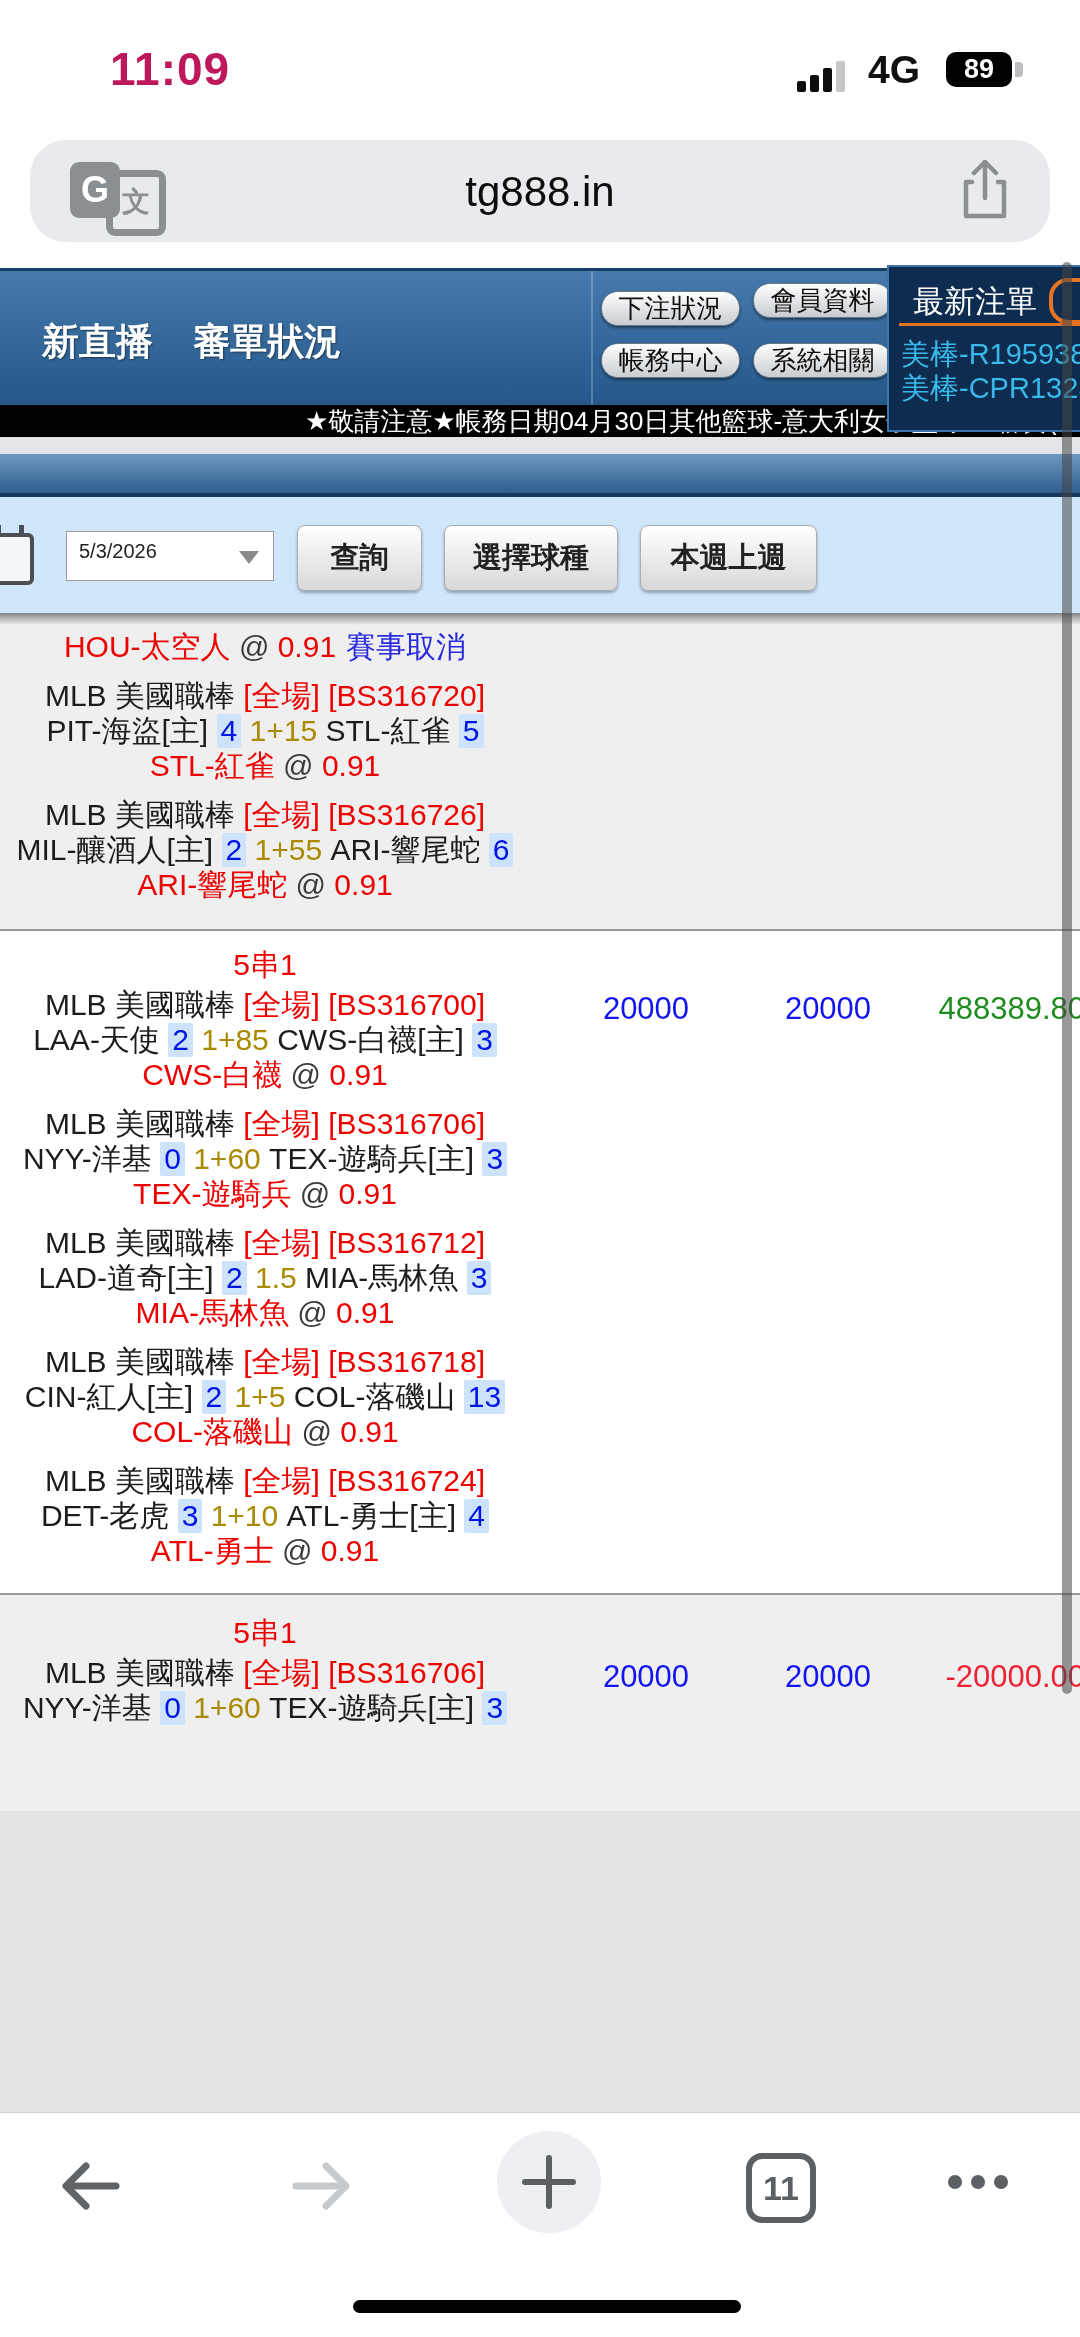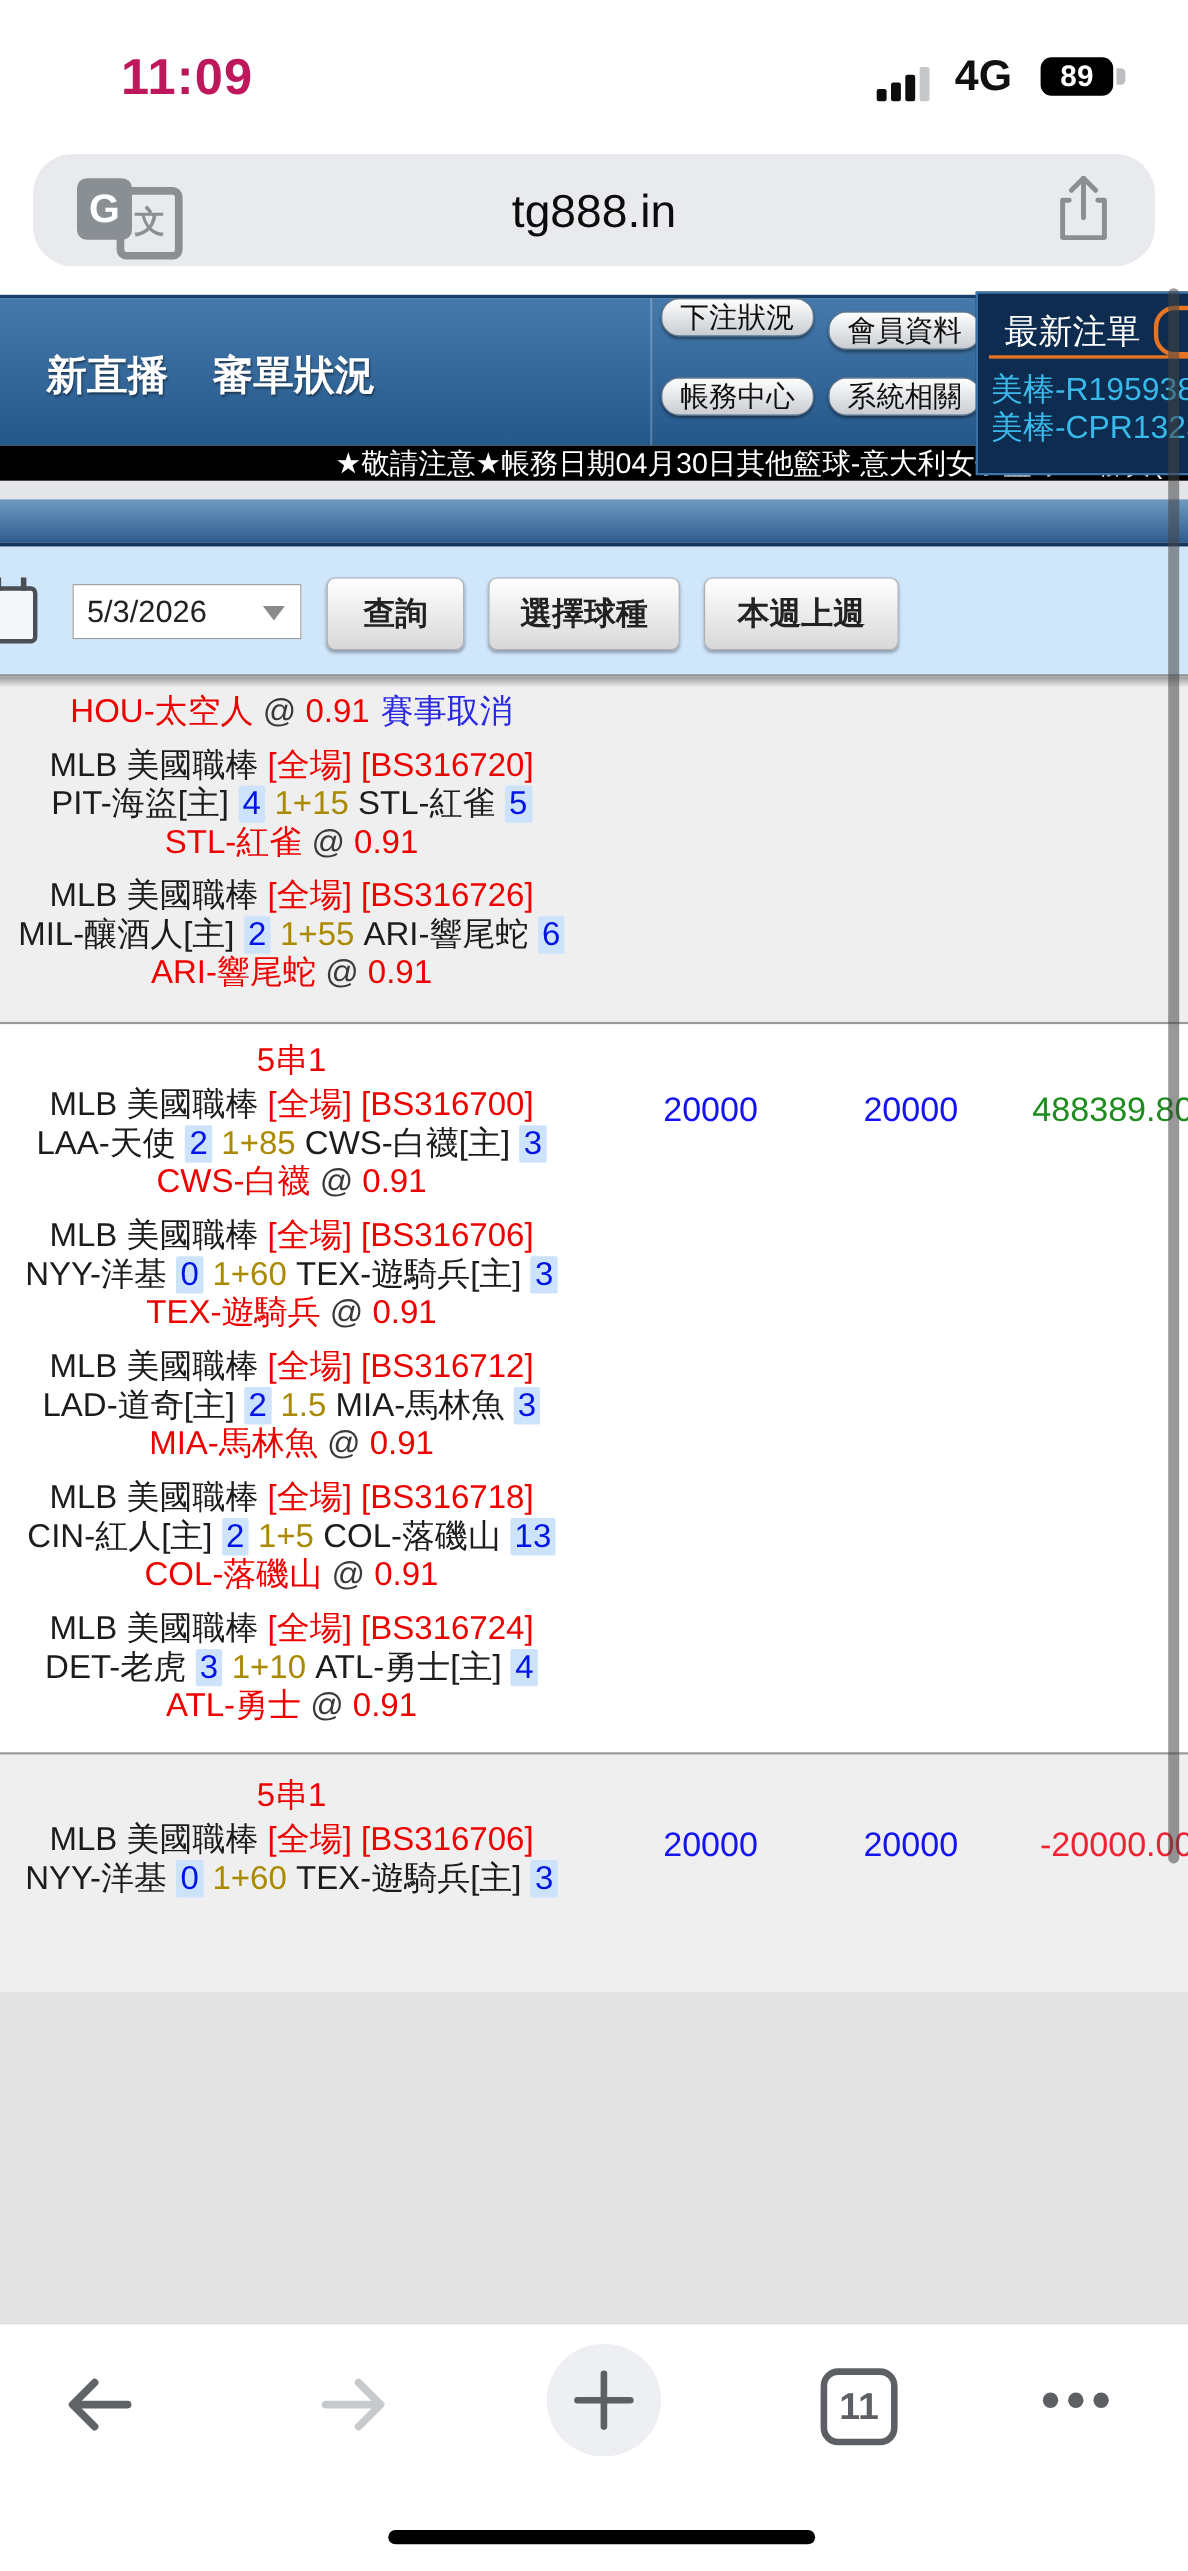--- a/index.html
+++ b/index.html
@@ -34,21 +34,21 @@
   
   #siteheader{position:absolute;left:0;top:268px;width:1080px;height:137px;
     background:linear-gradient(var(--header_blue_top,#477aac),var(--header_blue_bottom,#24588a));
     border-top:3px solid #173f68;box-sizing:border-box;}
   .hd-title{position:absolute;left:42px;top:46px;font-size:37px;font-weight:700;color:#fff;text-shadow:1px 1px 2px rgba(0,0,0,.45);}
   .hd-title span{margin-right:30px;}
   .hd-divider{position:absolute;left:591px;top:0;width:2px;height:134px;background:rgba(255,255,255,.22);}
   .pill-btn{position:absolute;width:137px;height:33px;border-radius:17px;border:1px solid #66788a;
     background:linear-gradient(#ffffff,#c8ccd1);box-shadow:0 2px 3px rgba(0,0,0,.45);
     font-size:26px;color:#0f0f0f;display:flex;align-items:center;justify-content:center;cursor:pointer;}
-  .pb1{left:601px;top:0;} .pb2{left:753px;top:12px;} .pb3{left:601px;top:72px;} .pb4{left:753px;top:72px;}
+  .pb1{left:601px;top:20px;} .pb2{left:753px;top:12px;} .pb3{left:601px;top:72px;} .pb4{left:753px;top:72px;}
 
   
   #latestpanel{position:absolute;left:887px;top:265px;width:201px;height:167px;background:var(--panel_navy,#0e2c4f);
     border:2px solid #3f74a8;box-sizing:border-box;z-index:30;}
   .lp-title{position:absolute;left:24px;top:14px;font-size:31px;color:#fff;}
   .lp-btn{position:absolute;left:160px;top:11px;width:54px;height:38px;border:4px solid var(--accent_orange,#e87422);border-radius:19px;background:transparent;}
   .lp-line{position:absolute;left:10px;top:56px;width:200px;height:3px;background:var(--accent_orange,#e87422);}
   .lp-entry{position:absolute;left:12px;font-size:29px;color:var(--link_cyan,#38b9ea);white-space:nowrap;cursor:pointer;}
   .lp-e1{top:68px;} .lp-e2{top:102px;}
 
@@ -60,21 +60,21 @@
   #bluebar{position:absolute;left:0;top:454px;width:1080px;height:43px;
     background:linear-gradient(#6e99c1,#2f5d8e);border-bottom:4px solid #15385c;box-sizing:border-box;}
 
   
   #filterbar{position:absolute;left:0;top:497px;width:1080px;height:118px;background:var(--filter_blue,#cfe6fb);
     border-bottom:2px solid #8d8d8d;box-sizing:border-box;}
   .cal-icon{position:absolute;left:-14px;top:36px;width:40px;height:44px;border:4px solid #4a4f55;border-radius:6px;background:#f4f7fa;}
   .cal-icon:before{content:"";position:absolute;left:6px;top:-12px;width:5px;height:12px;background:#4a4f55;}
   .cal-icon:after{content:"";position:absolute;right:6px;top:-12px;width:5px;height:12px;background:#4a4f55;}
   .date-select{position:absolute;left:66px;top:34px;width:206px;height:48px;background:#fff;border:1px solid #9a9a9a;cursor:pointer;}
-  .date-text{position:absolute;left:12px;top:8px;font-size:28px;color:#222;}
+  .date-text{position:absolute;left:12px;top:8px;font-size:20px;color:#222;}
   .date-caret{position:absolute;right:14px;top:19px;width:0;height:0;border-left:10px solid transparent;border-right:10px solid transparent;border-top:13px solid #8a8a8a;}
   .f-btn{position:absolute;top:28px;height:64px;border-radius:8px;border:1px solid #aeaeae;
     background:linear-gradient(#ffffff,#d8d8d8);box-shadow:0 2px 3px rgba(0,0,0,.3);
     font-size:29px;font-weight:700;color:#222;display:flex;align-items:center;justify-content:center;cursor:pointer;}
   .fb1{left:297px;width:123px;} .fb2{left:444px;width:172px;} .fb3{left:640px;width:175px;}
 
   
   #content{position:absolute;left:0;top:615px;width:1080px;}
   .sec{position:relative;width:1080px;box-sizing:border-box;}
   .sec-first{height:314px;background:#efefef;padding-top:14px;}

